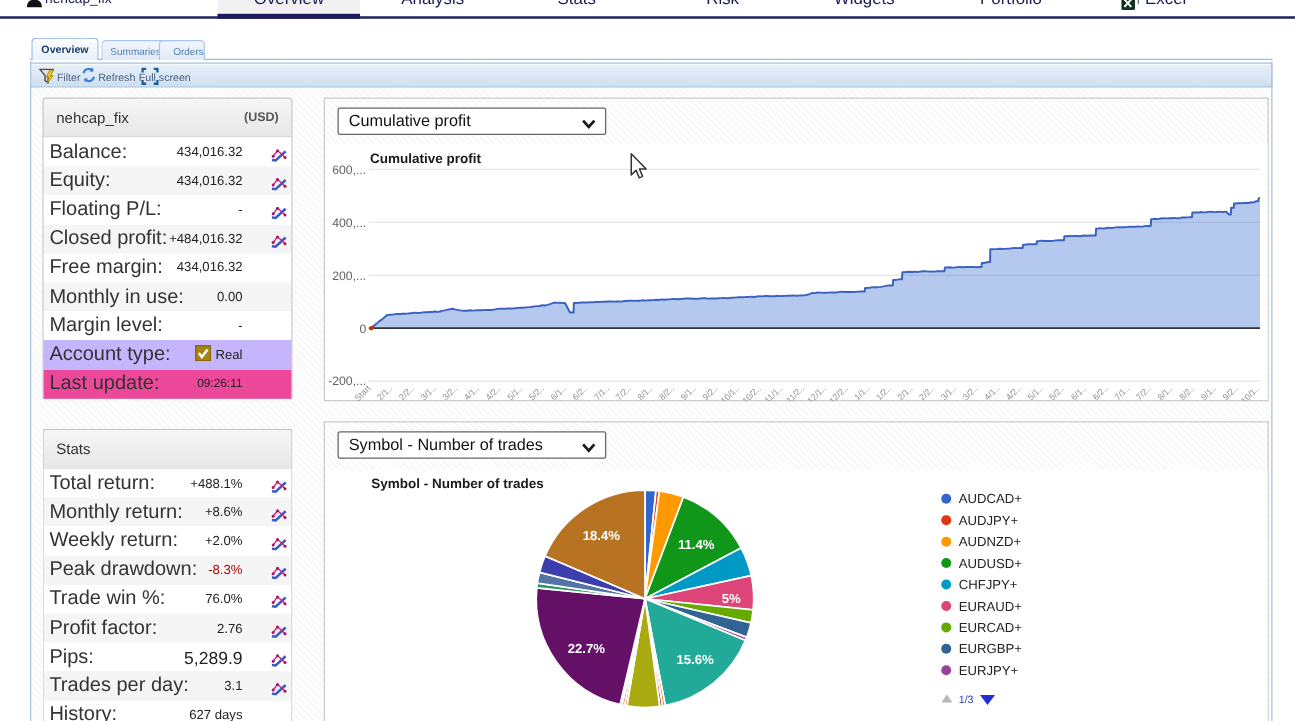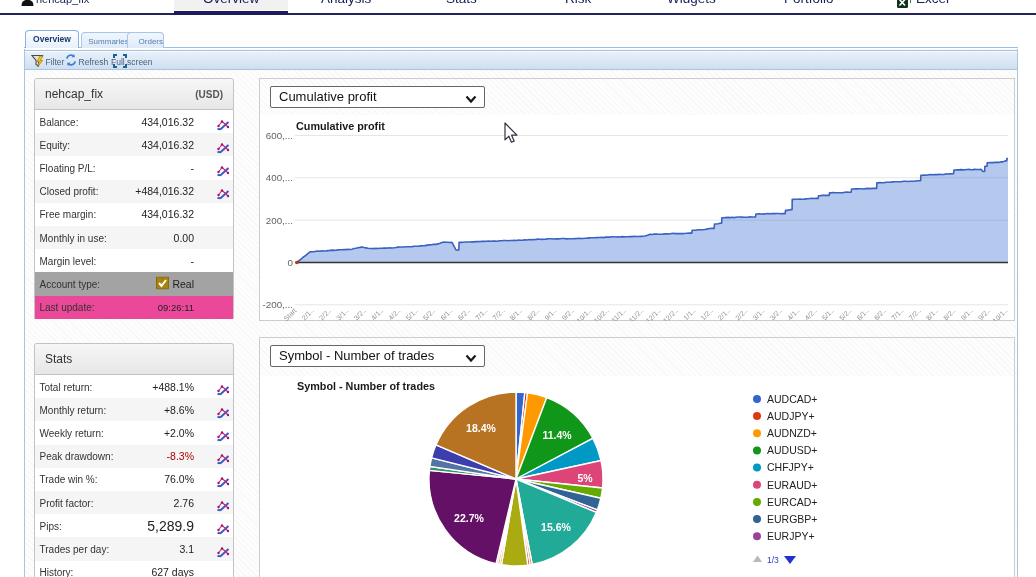--- a/index.html
+++ b/index.html
@@ -34,21 +34,21 @@
 
 
 .panel { position:absolute; left:34px; width:200px; background:#fff;
   border:1px solid #c3c3c3; border-radius:3px 3px 0 0; }
 .phead { height:31px; background:linear-gradient(#f6f6f6,#e7e7e7);
   border-bottom:1px solid #c3c3c3; border-radius:3px 3px 0 0;
   font-size:12px; color:#333; line-height:31px; padding:0 10px; }
 .phead .usd { float:right; font-size:10px; color:#555;font-weight:bold; }
 .prow { height:23.2px; position:relative; }
 .prow .lab { position:absolute; left:4.5px; top:50%; transform:translateY(-50%);
-  font-size:10px; color:#333; }
+  font-size:16px; color:#333; }
 .prow .val { position:absolute; right:39px; top:50%; transform:translateY(-50%);
   font-size:10.5px; color:#222;text-align:right; }
 .prow .micon { position:absolute; right:2px; top:50%; transform:translateY(-50%);
   width:14px; height:11px; }
 .chk { display:inline-block; vertical-align:-2px; margin-right:3px; }
 
 
 .chartbox { position:absolute; left:259px; width:756px; border:1px solid #ccc;padding-left:44px; }
 .chartwhite { position:absolute; left:0; width:754px; background:#fff; }
 .sel { position:absolute; left:10px; top:7px; width:215px; height:22px; background:#fff;
@@ -160,21 +160,21 @@
       <div class="prow" style="background:#f5f5f5">
         <span class="lab">Monthly in use:</span>
         <span class="val" style="color:#222;font-size:10.5px">0.00</span>
         <span class="micon"></span>
       </div>
       <div class="prow" style="background:#ffffff">
         <span class="lab">Margin level:</span>
         <span class="val" style="color:#222;font-size:10.5px">-</span>
         <span class="micon"></span>
       </div>
-      <div class="prow" style="background:#a3a3a3">
+      <div class="prow" style="background:#c4b5fd">
         <span class="lab">Account type:</span>
         <span class="val"><span class="chk"><svg width="13" height="13" viewBox="0 0 13 13">
               <rect x="0.5" y="0.5" width="12" height="12" fill="#a6820f" stroke="#8a6b09"></rect>
               <path d="M3,6.5 L5.5,9.5 L10,3.5" fill="none" stroke="#fff" stroke-width="2"></path>
             </svg></span>Real</span>
         <span class="micon"></span>
       </div>
       <div class="prow" style="background:#ec4899">
         <span class="lab">Last update:</span>
         <span class="val" style="color:#222;font-size:9.5px">09:26:11</span>

